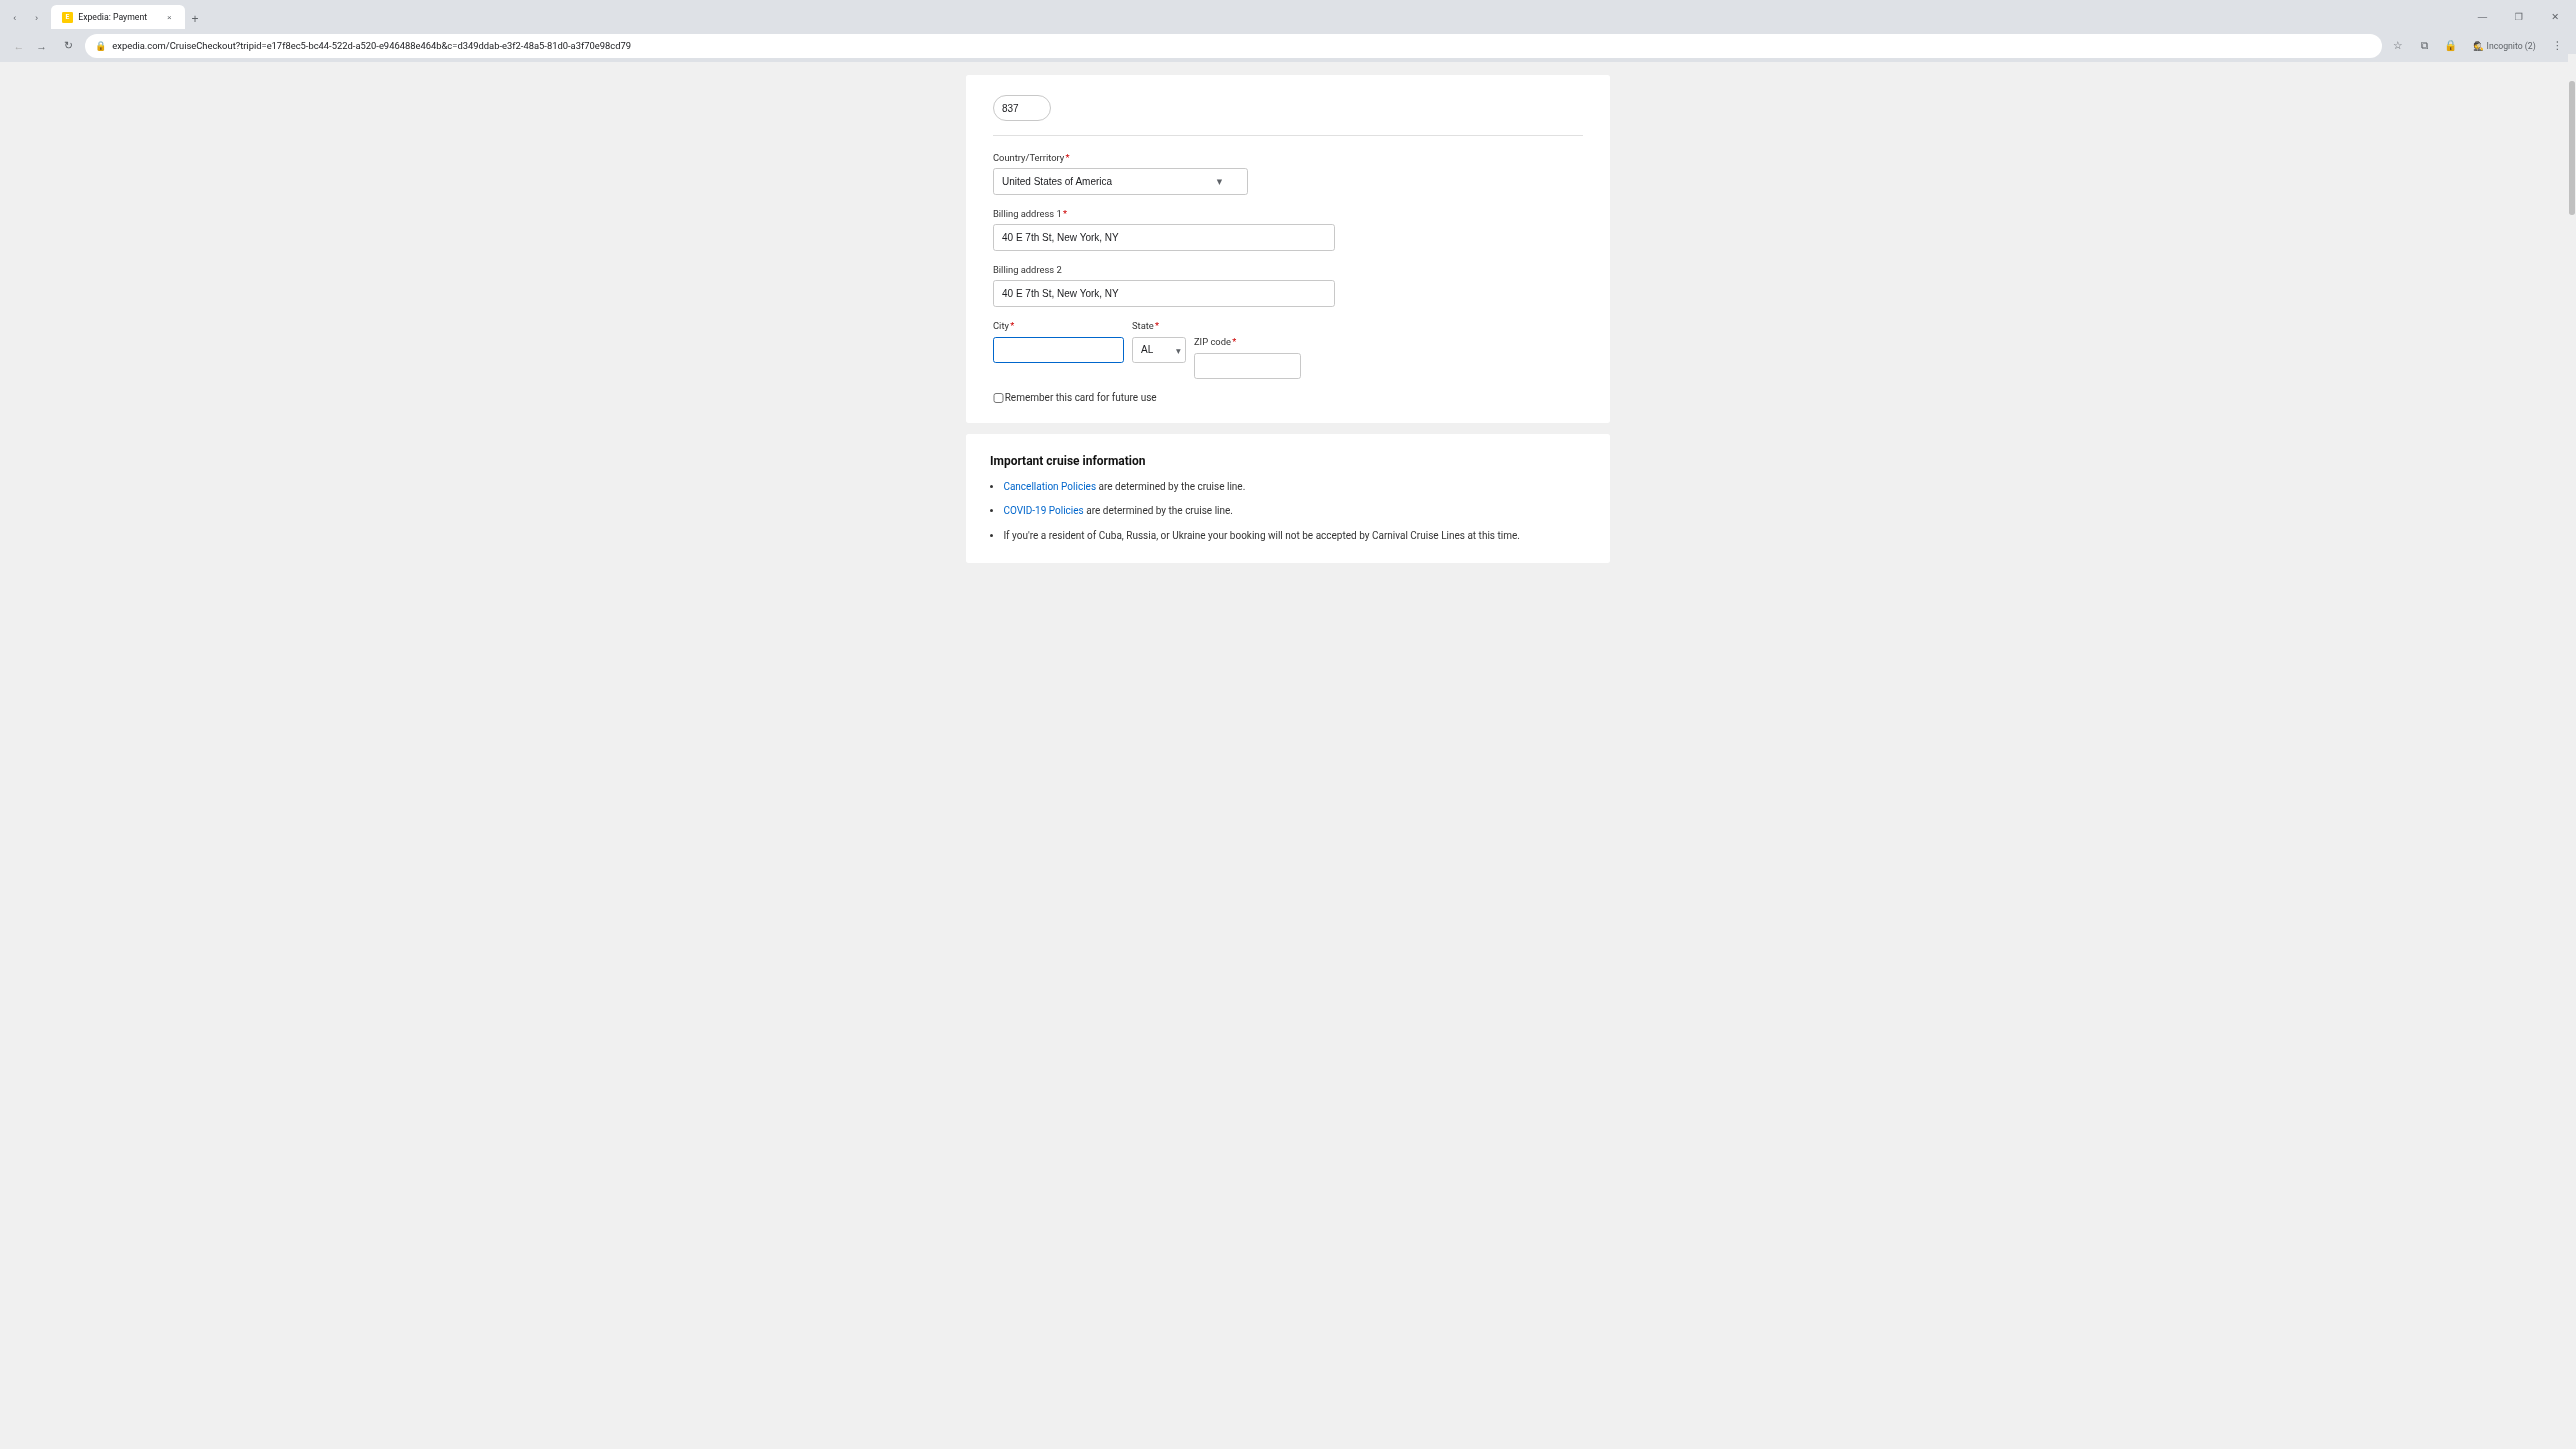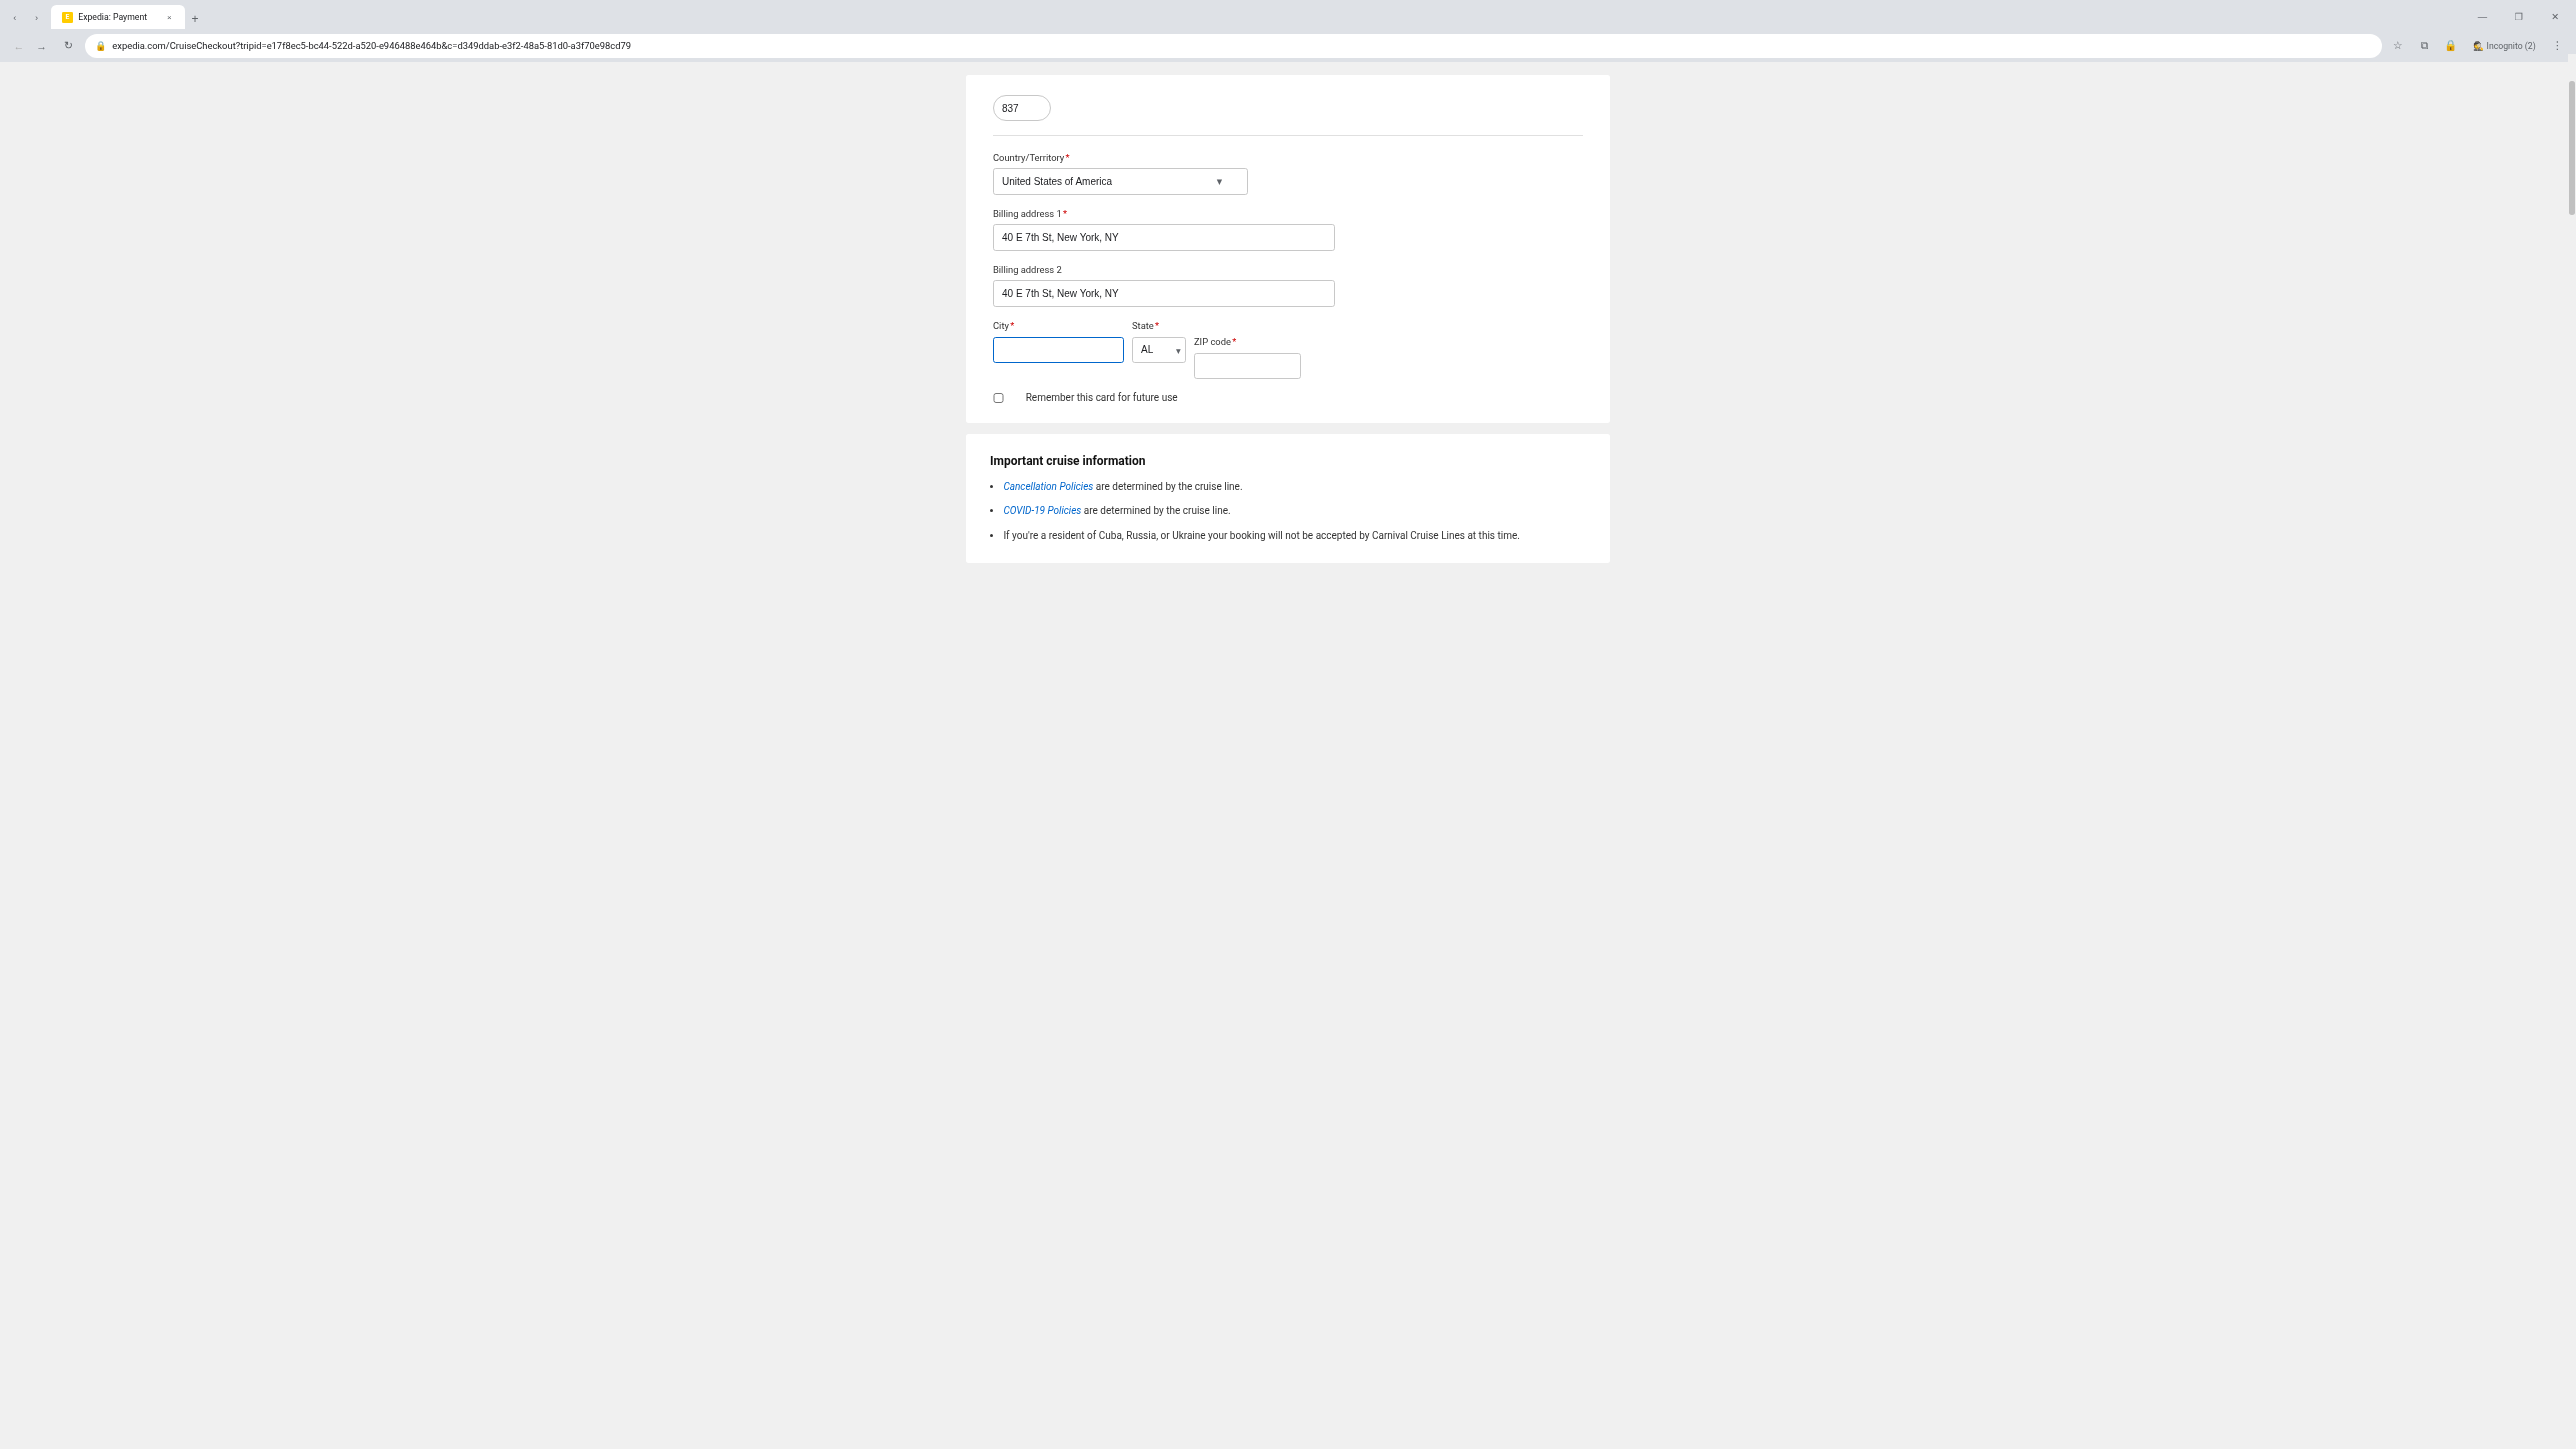--- a/index.html
+++ b/index.html
@@ -399,21 +399,21 @@
       border-radius: 2.7px;
       font-size: 10px;
       color: #202124;
       background: #fff;
       outline: none;
     }
 
     .checkbox-row {
       display: flex;
       align-items: flex-end;
-      gap: 22px;
+      gap: 1px;
       margin-top: 13.4px;
     }
 
     .checkbox-input {
       width: 10.7px;
       height: 10.7px;
       border: 0.7px solid #aaa;
       border-radius: 1.3px;
       cursor: pointer;
     }
@@ -448,21 +448,20 @@
 
     .info-list li {
       font-size: 10px;
       color: #333;
       line-height: 1.5;
     }
 
     .info-link {
       color: #0066cc;
       text-decoration: none;
-      font-style: italic;
     }
 
     
     .right-scrollbar {
       position: fixed;
       right: 0;
       top: 54px;
       bottom: 0;
       width: 8px;
       background: #f0f0f0;

